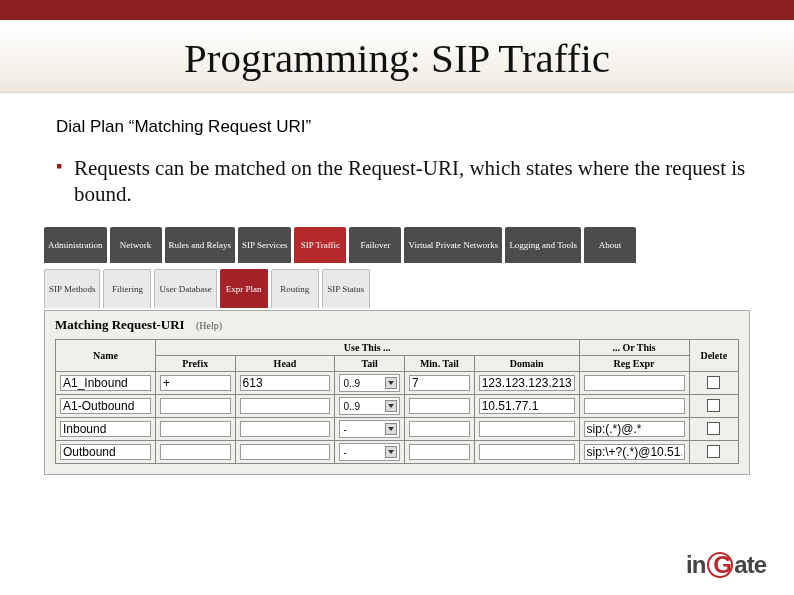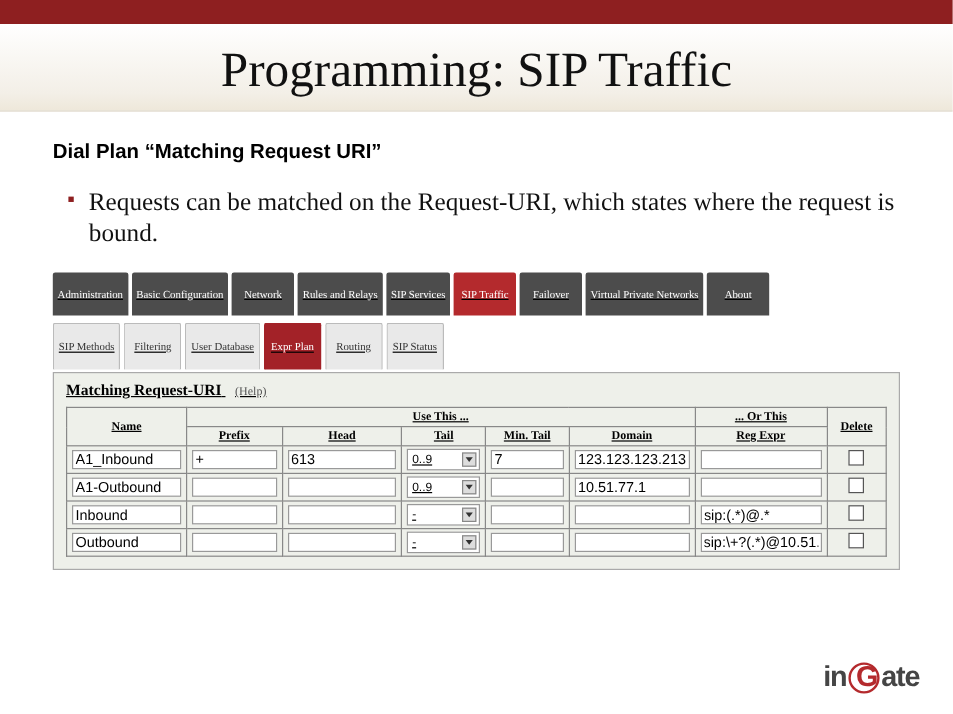--- a/index.html
+++ b/index.html
@@ -27,43 +27,42 @@
     font-size: 41px;
     font-weight: 400;
     font-family: "Times New Roman", serif;
     color: #111;
   }
   .content {
     padding: 20px 44px 0 44px;
   }
   .subtitle {
     font-size: 17px;
-    font-weight: 700;
-    margin: 4px 0 18px 0;
+    font-weight: 400;
+    margin: 4px 0 18px 12px;
   }
   .bullet-row {
     display: flex;
     margin: 0 0 20px 12px;
   }
   .bullet-glyph {
     width: 18px;
     font-size: 18px;
     line-height: 22px;
     color: #8e1f20;
     flex: 0 0 18px;
   }
   .bullet-text {
     font-family: "Times New Roman", serif;
     font-size: 21px;
     line-height: 26px;
     color: #111;
   }
   .screenshot {
     margin: 8px 0 12px 0;
-    text-decoration: underline;
   }
   .navtabs {
     display: flex;
     gap: 3px;
     margin-bottom: 6px;
   }
   .navtab {
     background: #4c4c4c;
     color: #fff;
     font-size: 9px;
@@ -231,27 +230,27 @@
 
   <div class="bullet-row">
     <div class="bullet-glyph">▪</div>
     <div class="bullet-text">Requests can be matched on the Request-URI,  which states where the request is bound.</div>
   </div>
 
   <div class="screenshot">
 
     <div class="navtabs">
       <div class="navtab">Administration</div>
-      <div class="navtab">Basic Configuration</div>
       <div class="navtab">Network</div>
       <div class="navtab">Rules and Relays</div>
       <div class="navtab">SIP Services</div>
       <div class="navtab active">SIP Traffic</div>
       <div class="navtab">Failover</div>
       <div class="navtab">Virtual Private Networks</div>
+      <div class="navtab">Logging and Tools</div>
       <div class="navtab">About</div>
     </div>
 
     <div class="subtabs">
       <div class="subtab">SIP Methods</div>
       <div class="subtab">Filtering</div>
       <div class="subtab">User Database</div>
       <div class="subtab active">Expr Plan</div>
       <div class="subtab">Routing</div>
       <div class="subtab">SIP Status</div>

